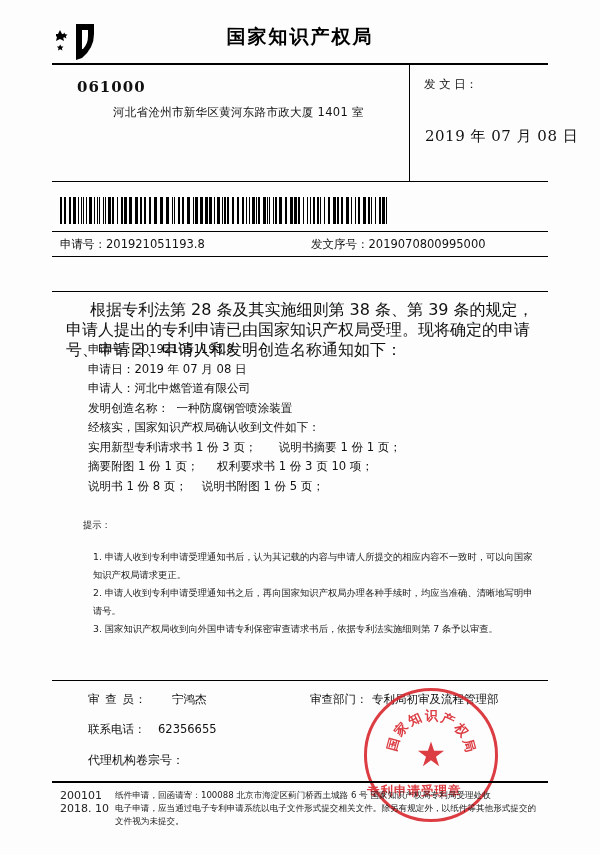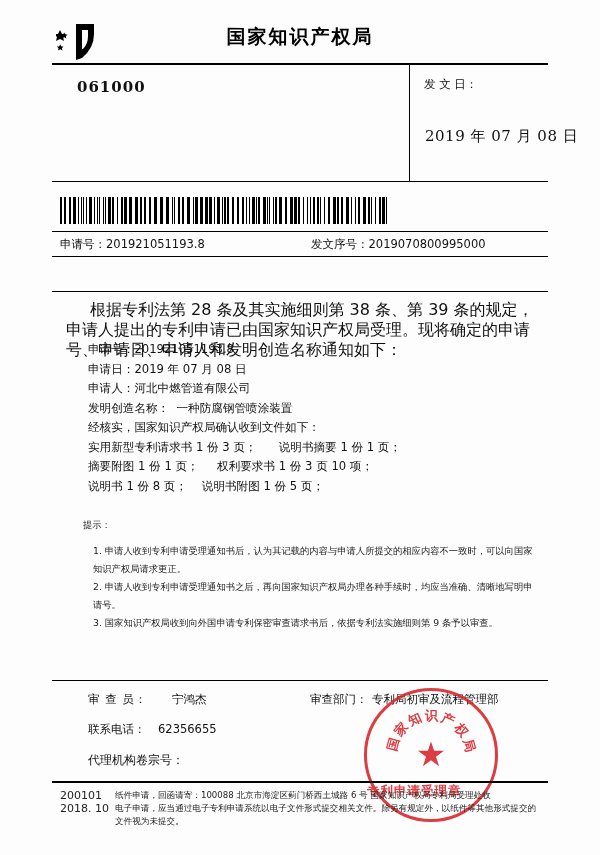--- a/index.html
+++ b/index.html
@@ -176,21 +176,21 @@
   
   .notes {
     position: absolute;
     left: 83px;
     top: 516px;
     width: 450px;
     font-size: 9.3px;
     line-height: 18px;
     color: #222;
   }
-  .notes .nt-head { margin-bottom: 8px; }
+  .notes .nt-head { margin-bottom: 14px; }
   .notes .nt-item { text-indent: 0; padding-left: 10px; }
 
   
   .sig-examiner-label {
     position: absolute;
     left: 88px;
     top: 692px;
     font-size: 11.5px;
     letter-spacing: 1px;
   }
@@ -326,20 +326,21 @@
         </g>
       </svg>
     </div>
     <div class="header-title">国家知识产权局</div>
   </div>
 
   <div class="rule rule-top"></div>
   <div class="vline vline-right"></div>
 
   <div class="docnum">061000</div>
+  <div class="address">河北省沧州市新华区黄河东路市政大厦 1401 室</div>
   <div class="issue-label">发 文 日：</div>
   <div class="issue-date">2019 年 07 月 08 日</div>
 
   <div class="rule rule-mid1"></div>
 
   <div class="barcode" id="barcode"><i style="width: 2px; margin-right: 2px;"></i><i style="width: 2px; margin-right: 3px;"></i><i style="width: 2px; margin-right: 2px;"></i><i style="width: 3px; margin-right: 2px;"></i><i style="width: 1px; margin-right: 2px;"></i><i style="width: 1px; margin-right: 1px;"></i><i style="width: 1px; margin-right: 2px;"></i><i style="width: 1px; margin-right: 2px;"></i><i style="width: 3px; margin-right: 2px;"></i><i style="width: 1px; margin-right: 2px;"></i><i style="width: 1px; margin-right: 1px;"></i><i style="width: 1px; margin-right: 3px;"></i><i style="width: 1px; margin-right: 1px;"></i><i style="width: 1px; margin-right: 2px;"></i><i style="width: 3px; margin-right: 1px;"></i><i style="width: 2px; margin-right: 3px;"></i><i style="width: 1px; margin-right: 3px;"></i><i style="width: 2px; margin-right: 1px;"></i><i style="width: 3px; margin-right: 2px;"></i><i style="width: 3px; margin-right: 3px;"></i><i style="width: 3px; margin-right: 2px;"></i><i style="width: 2px; margin-right: 2px;"></i><i style="width: 2px; margin-right: 3px;"></i><i style="width: 2px; margin-right: 3px;"></i><i style="width: 3px; margin-right: 3px;"></i><i style="width: 3px; margin-right: 3px;"></i><i style="width: 3px; margin-right: 3px;"></i><i style="width: 1px; margin-right: 1px;"></i><i style="width: 1px; margin-right: 3px;"></i><i style="width: 2px; margin-right: 2px;"></i><i style="width: 2px; margin-right: 3px;"></i><i style="width: 3px; margin-right: 3px;"></i><i style="width: 1px; margin-right: 1px;"></i><i style="width: 3px; margin-right: 2px;"></i><i style="width: 3px; margin-right: 2px;"></i><i style="width: 3px; margin-right: 1px;"></i><i style="width: 3px; margin-right: 2px;"></i><i style="width: 1px; margin-right: 2px;"></i><i style="width: 3px; margin-right: 2px;"></i><i style="width: 1px; margin-right: 1px;"></i><i style="width: 2px; margin-right: 1px;"></i><i style="width: 2px; margin-right: 3px;"></i><i style="width: 2px; margin-right: 3px;"></i><i style="width: 2px; margin-right: 3px;"></i><i style="width: 2px; margin-right: 2px;"></i><i style="width: 1px; margin-right: 2px;"></i><i style="width: 1px; margin-right: 2px;"></i><i style="width: 3px; margin-right: 1px;"></i><i style="width: 1px; margin-right: 1px;"></i><i style="width: 2px; margin-right: 3px;"></i><i style="width: 3px; margin-right: 1px;"></i><i style="width: 1px; margin-right: 1px;"></i><i style="width: 1px; margin-right: 3px;"></i><i style="width: 1px; margin-right: 1px;"></i><i style="width: 2px; margin-right: 2px;"></i><i style="width: 3px; margin-right: 3px;"></i><i style="width: 2px; margin-right: 3px;"></i><i style="width: 3px; margin-right: 1px;"></i><i style="width: 3px; margin-right: 1px;"></i><i style="width: 2px; margin-right: 3px;"></i><i style="width: 1px; margin-right: 3px;"></i><i style="width: 1px; margin-right: 2px;"></i><i style="width: 1px; margin-right: 2px;"></i><i style="width: 2px; margin-right: 2px;"></i><i style="width: 2px; margin-right: 1px;"></i><i style="width: 1px; margin-right: 3px;"></i><i style="width: 1px; margin-right: 3px;"></i><i style="width: 2px; margin-right: 3px;"></i><i style="width: 3px; margin-right: 1px;"></i><i style="width: 2px; margin-right: 2px;"></i><i style="width: 2px; margin-right: 3px;"></i><i style="width: 3px; margin-right: 2px;"></i><i style="width: 1px; margin-right: 3px;"></i><i style="width: 1px; margin-right: 2px;"></i><i style="width: 2px; margin-right: 3px;"></i><i style="width: 3px; margin-right: 2px;"></i><i style="width: 2px; margin-right: 1px;"></i><i style="width: 1px; margin-right: 3px;"></i><i style="width: 1px; margin-right: 3px;"></i><i style="width: 2px; margin-right: 1px;"></i><i style="width: 3px; margin-right: 1px;"></i><i style="width: 1px; margin-right: 3px;"></i></div>
 
   <div class="rule rule-mid2"></div>
 
   <div class="appno">
@@ -366,21 +367,21 @@
       <div>经核实，国家知识产权局确认收到文件如下：</div>
       <div>实用新型专利请求书 1 份 3 页；      说明书摘要 1 份 1 页；</div>
       <div>摘要附图 1 份 1 页；     权利要求书 1 份 3 页 10 项；</div>
       <div>说明书 1 份 8 页；    说明书附图 1 份 5 页；</div>
     </div>
 
   <div class="notes">
     <div class="nt-head">提示：</div>
     <div class="nt-item">1. 申请人收到专利申请受理通知书后，认为其记载的内容与申请人所提交的相应内容不一致时，可以向国家知识产权局请求更正。</div>
     <div class="nt-item">2. 申请人收到专利申请受理通知书之后，再向国家知识产权局办理各种手续时，均应当准确、清晰地写明申请号。</div>
-    <div class="nt-item">3. 国家知识产权局收到向外国申请专利保密审查请求书后，依据专利法实施细则第 9 条予以审查。</div>
+    <div class="nt-item">3. 国家知识产权局收到向外国申请专利保密审查请求书后，依据专利法实施细则第 7 条予以审查。</div>
   </div>
 
   <div class="rule rule-mid5"></div>
 
   <div class="sig-examiner-label">审 查 员：</div>
   <div class="sig-examiner-name">宁鸿杰</div>
   <div class="sig-dept-label">审查部门：</div>
   <div class="sig-dept-name">专利局初审及流程管理部</div>
   <div class="sig-tel-label">联系电话：</div>
   <div class="sig-tel-value">62356655</div>

